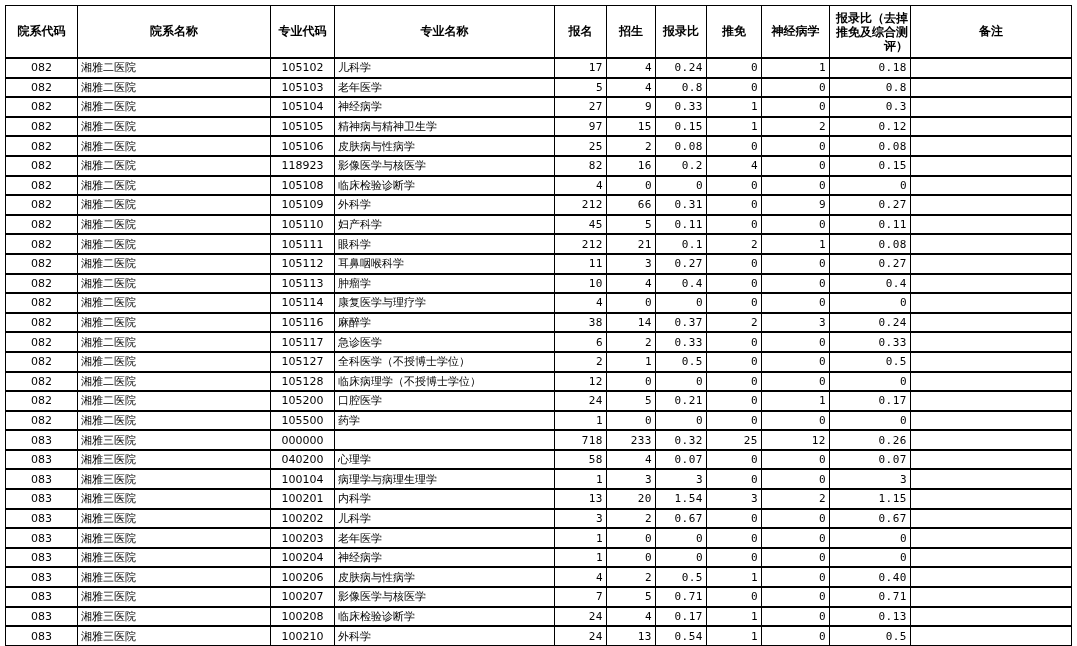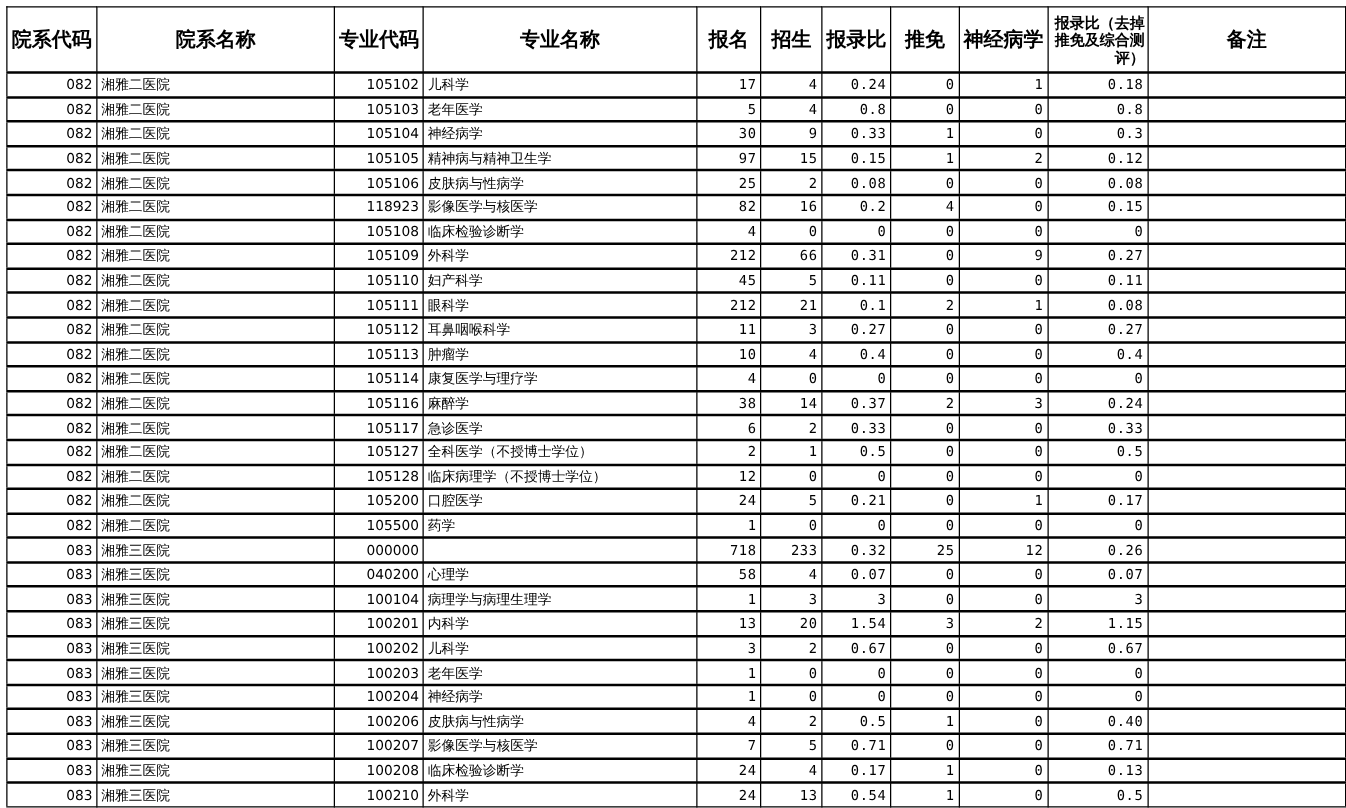--- a/index.html
+++ b/index.html
@@ -1,24 +1,24 @@
 <!DOCTYPE html>
 <html><head>
 <meta charset="utf-8">
 <style>
   html, body { margin: 0; padding: 0; background: #ffffff; }
   body { width: 1077px; height: 646px; overflow: hidden; position: relative;
          font-family: "DejaVu Sans", "Liberation Sans", sans-serif; color: #000; }
   table { position: absolute; left: 5px; top: 5px; border-collapse: collapse; table-layout: fixed; }
   th, td { border: 1px solid #000; padding: 0 3px; font-size: 11px; line-height: 13px;
            white-space: nowrap; overflow: hidden; }
-  th { height: 51px; font-weight: bold; font-size: 16px; text-align: center; vertical-align: middle; }
+  th { height: 51px; font-weight: bold; font-size: 12px; text-align: center; vertical-align: middle; }
   td { height: 17.6px; }
   tbody tr { border-bottom: 2px solid #000; }
-  td.c { text-align: right; }
+  td.c { text-align: center; }
   td.l { text-align: left; }
   td.r { text-align: right; font-family: "DejaVu Sans Mono", "Liberation Mono", monospace; font-size: 11px; letter-spacing: 0.5px; }
   th.wrap { white-space: normal; line-height: 14px; font-size: 12px; padding: 0 2px; text-align: right; }
   thead tr { border-bottom: 2px solid #000; }
 </style>
 </head>
 <body>
 
 <table>
   <colgroup>
@@ -74,21 +74,21 @@
         <td class="r">0</td>
         <td class="r">0</td>
         <td class="r">0.8</td>
         <td class="l"></td>
       </tr>
       <tr>
         <td class="c">082</td>
         <td class="l">湘雅二医院</td>
         <td class="c">105104</td>
         <td class="l">神经病学</td>
-        <td class="r">30</td>
+        <td class="r">27</td>
         <td class="r">9</td>
         <td class="r">0.33</td>
         <td class="r">1</td>
         <td class="r">0</td>
         <td class="r">0.3</td>
         <td class="l"></td>
       </tr>
       <tr>
         <td class="c">082</td>
         <td class="l">湘雅二医院</td>

